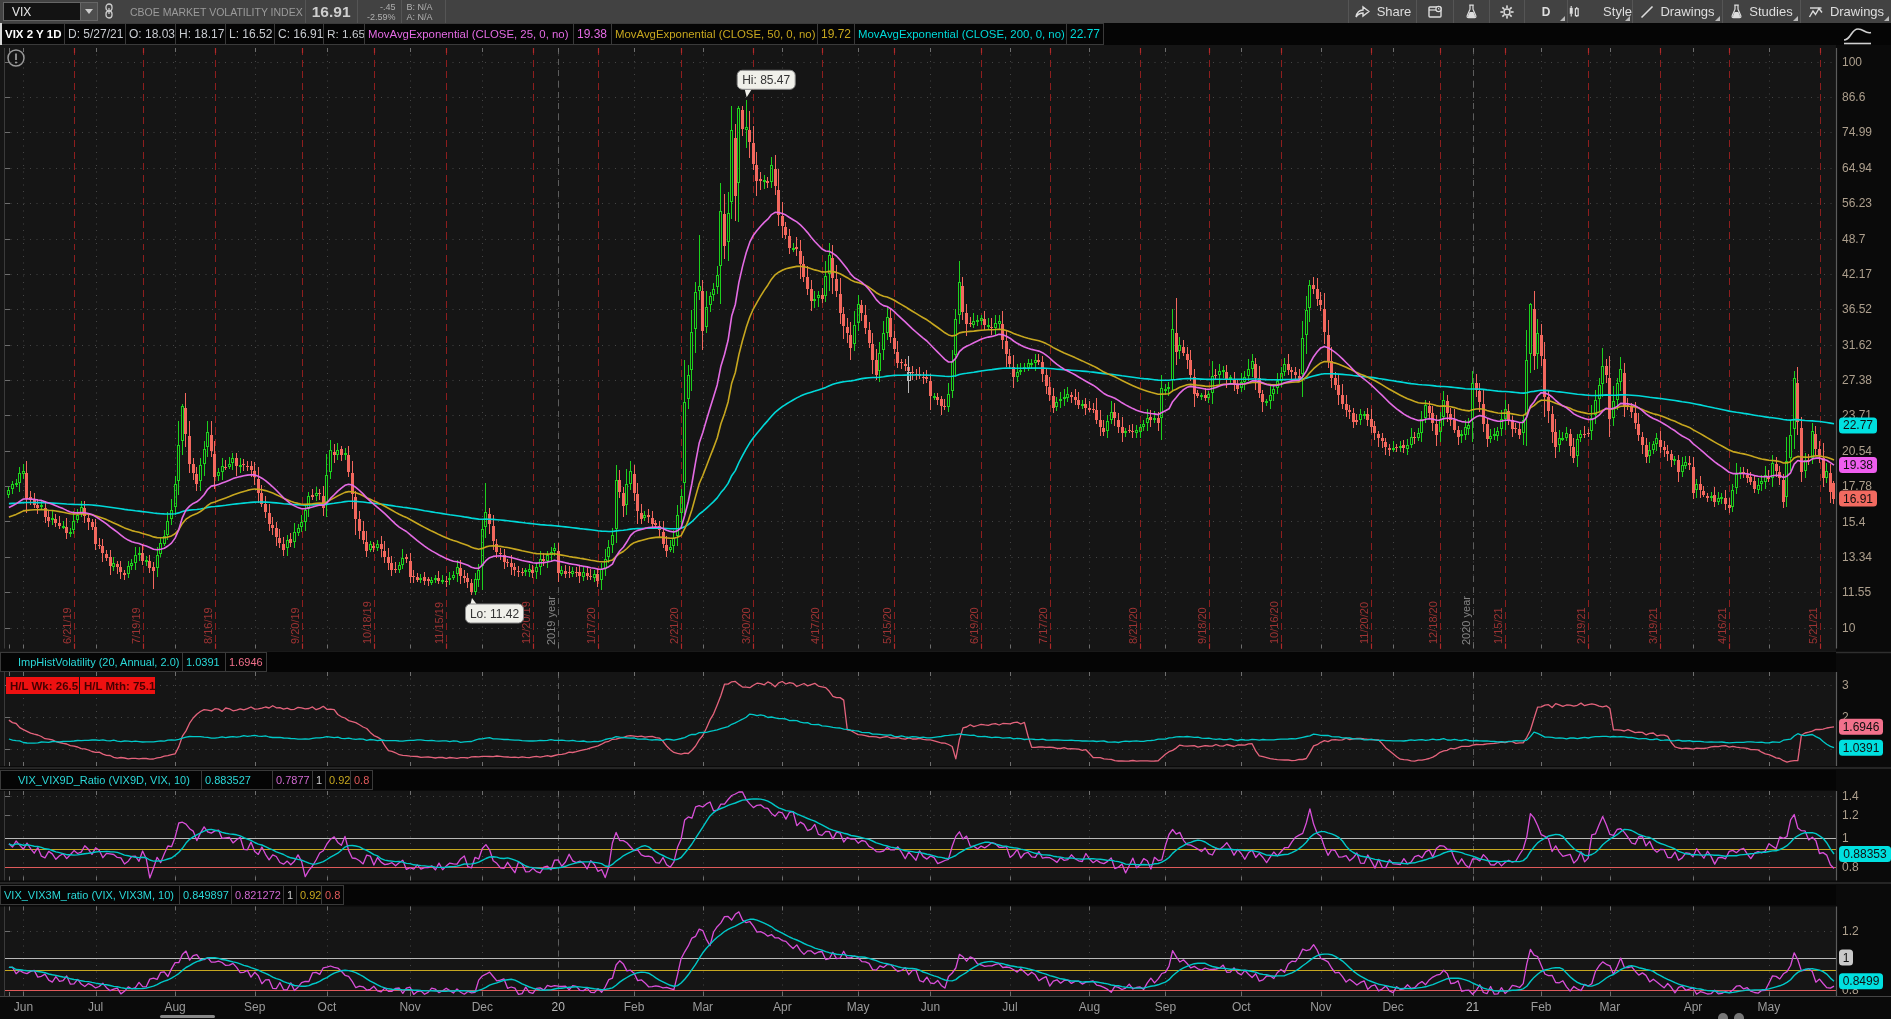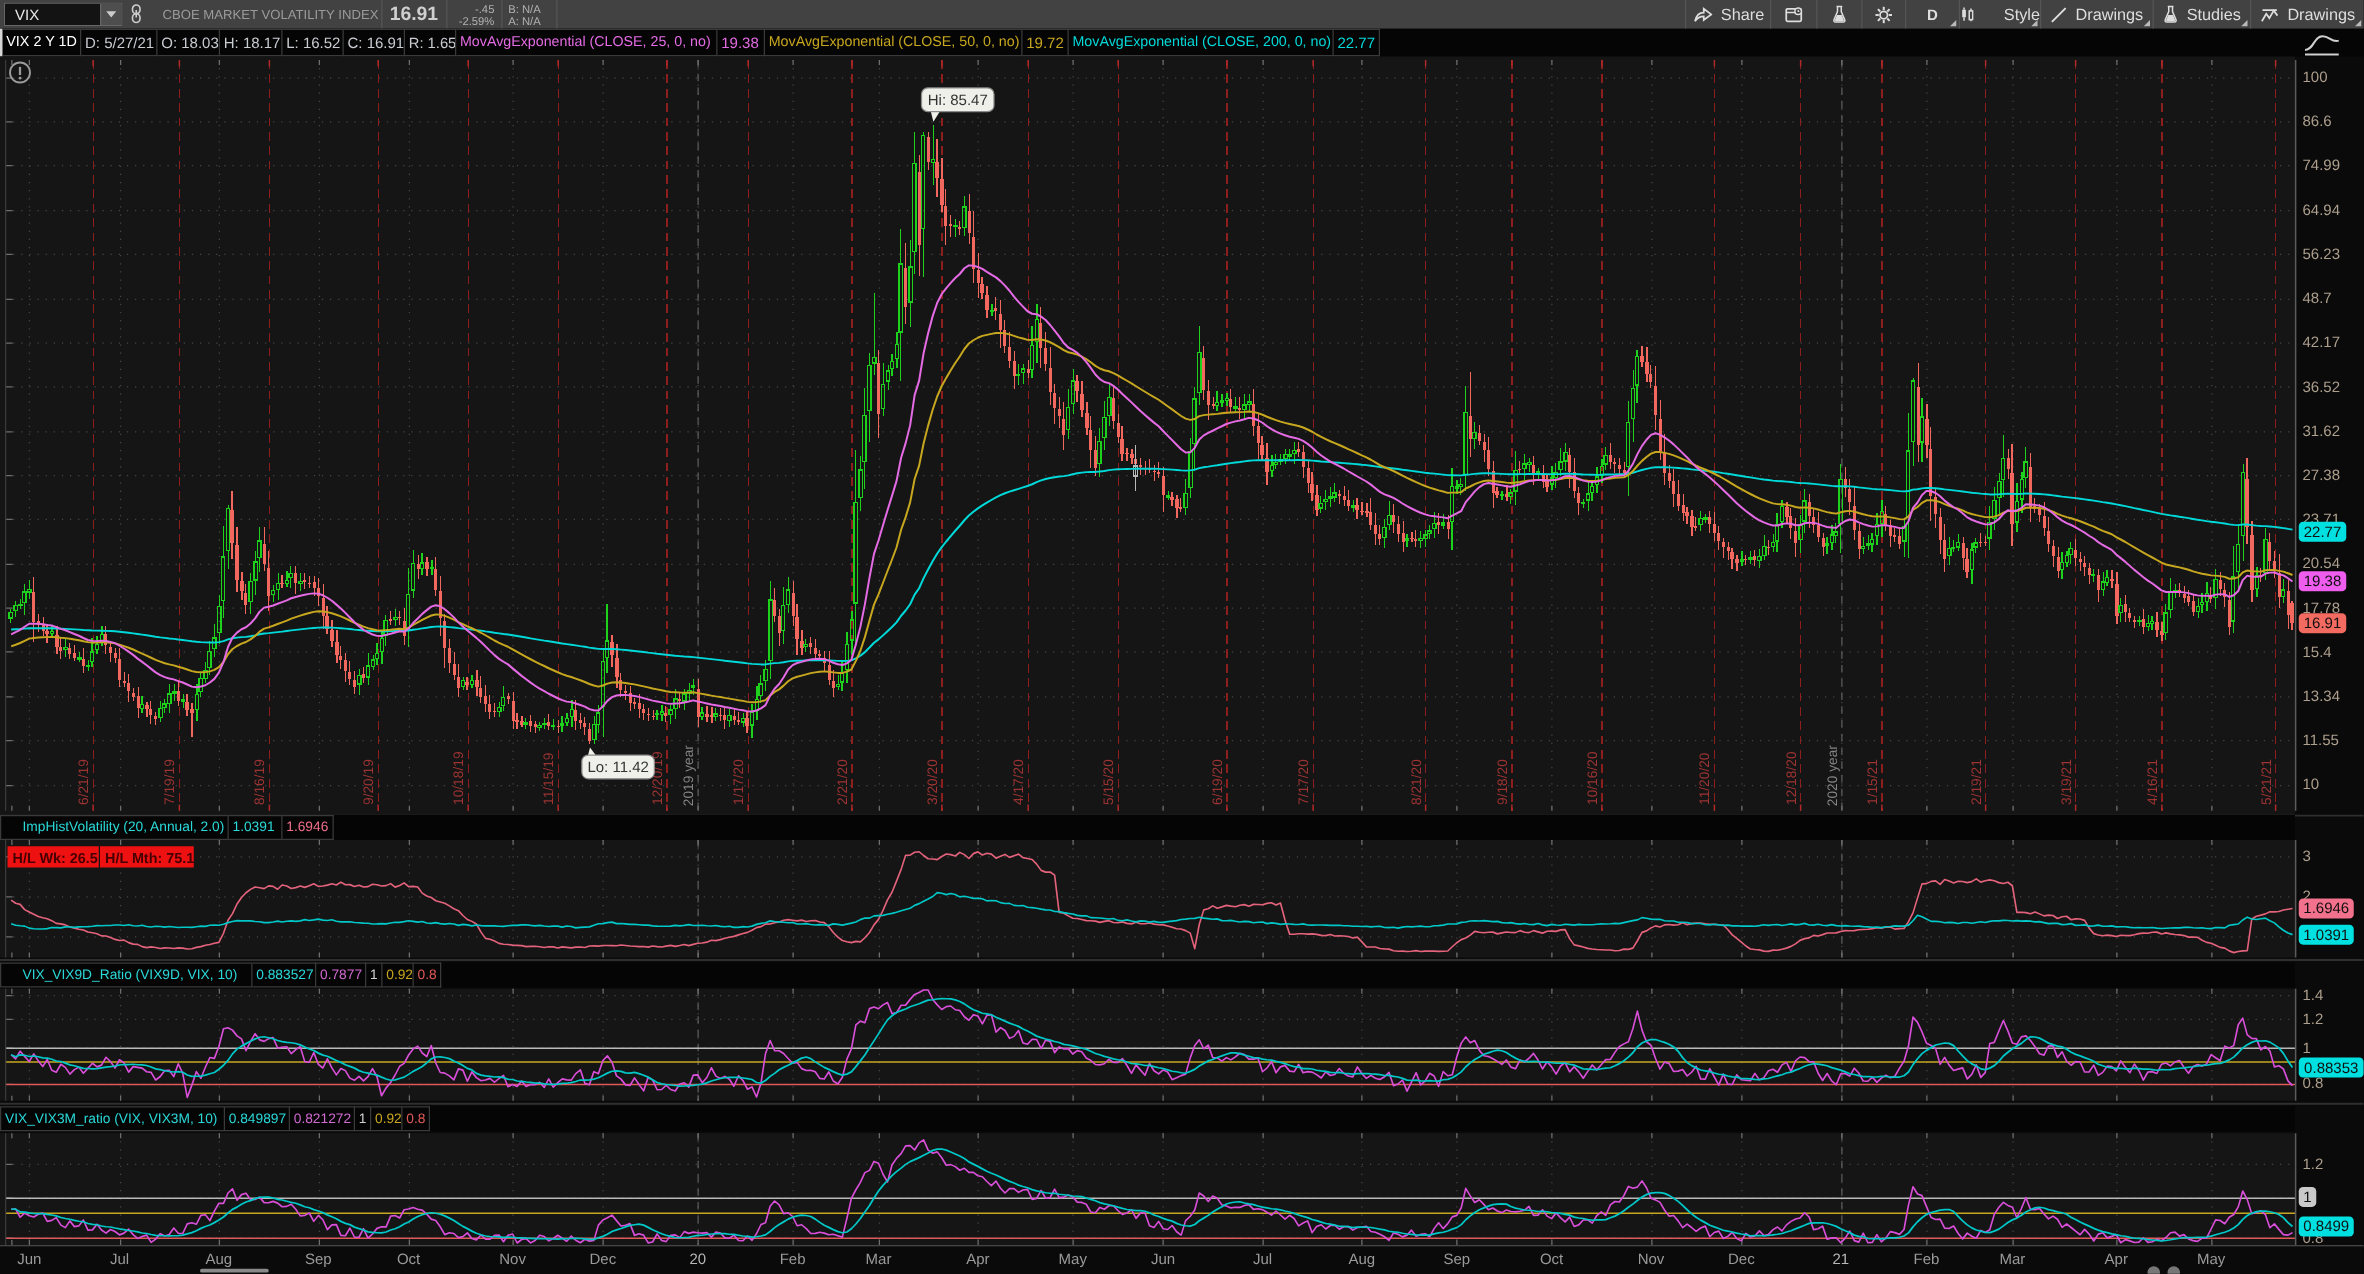--- a/index.html
+++ b/index.html
@@ -272,21 +272,21 @@
         <svg width="16" height="14" viewBox="0 0 16 14">
           <path d="M2 3 H13.5" stroke="#ddd" stroke-width="1.4"></path>
           <path d="M1.5 12 L5 6 L7.5 9.5 L11 3.5 L14 7.5" fill="none" stroke="#ddd" stroke-width="1.4"></path>
         </svg>
         <span style="margin-left:6px">Drawings</span>
         <span class="tri"></span>
       </div>
     </div>
 </div>
 <div id="datarow">
-    <div class="cell" style="color:#ffffff;font-weight:normal;width:63px;font-size:11.5px">VIX 2 Y 1D</div>
+    <div class="cell" style="color:#ffffff;font-weight:bold;width:63px;font-size:11.5px">VIX 2 Y 1D</div>
     <div class="cell" style="color:#c9ccd1;width:61px;font-size:12px">D: 5/27/21</div>
     <div class="cell" style="color:#c9ccd1;width:50px;font-size:12px">O: 18.03</div>
     <div class="cell" style="color:#c9ccd1;width:50px;font-size:12px">H: 18.17</div>
     <div class="cell" style="color:#c9ccd1;width:49px;font-size:12px">L: 16.52</div>
     <div class="cell" style="color:#c9ccd1;width:49px;font-size:12px">C: 16.91</div>
     <div class="cell" style="color:#c9ccd1;width:41px;font-size:11.8px">R: 1.65</div>
     <div class="cell" style="color:#e46be4;width:209px;font-size:11.4px">MovAvgExponential (CLOSE, 25, 0, no)</div>
     <div class="cell" style="color:#e46be4;width:38px;font-size:12px">19.38</div>
     <div class="cell" style="color:#c7a71f;width:206px;font-size:11.4px">MovAvgExponential (CLOSE, 50, 0, no)</div>
     <div class="cell" style="color:#c7a71f;width:37px;font-size:12px">19.72</div>
@@ -297,21 +297,21 @@
     <path d="M2 14 C9 14 9 3 16 3 C22 3 23 8 29 6.5" fill="none" stroke="#d0d0d0" stroke-width="1.6"></path>
     <path d="M2 17.5 H29" stroke="#d0d0d0" stroke-width="1.6"></path>
   </svg>
 <div class="phdr" style="top:652px">
     <div class="cell" style="color:#2bd8d8;width:183px;font-size:11px;padding-left:17px">ImpHistVolatility (20, Annual, 2.0)</div>
     <div class="cell" style="color:#2bd8d8;width:43px;font-size:11px;padding-left:3px">1.0391</div>
     <div class="cell" style="color:#f2718c;width:41px;font-size:11px;padding-left:3px">1.6946</div>
   </div>
 <div class="phdr" style="top:770px">
     <div class="cell" style="color:#2bd8d8;width:202px;font-size:11px;padding-left:17px">VIX_VIX9D_Ratio (VIX9D, VIX, 10)</div>
-    <div class="cell" style="color:#2bd8d8;width:51px;font-size:11px;padding-left:3px">0.883527</div>
+    <div class="cell" style="color:#2bd8d8;width:71px;font-size:11px;padding-left:3px">0.883527</div>
     <div class="cell" style="color:#d069d0;width:40px;font-size:11px;padding-left:3px">0.7877</div>
     <div class="cell" style="color:#cfcfcf;width:13px;font-size:11px;padding-left:3px">1</div>
     <div class="cell" style="color:#c7a71f;width:25px;font-size:11px;padding-left:3px">0.92</div>
     <div class="cell" style="color:#e05a5a;width:22px;font-size:11px;padding-left:3px">0.8</div>
   </div>
 <div class="phdr" style="top:885px">
     <div class="cell" style="color:#2bd8d8;width:180px;font-size:11px;padding-left:3px">VIX_VIX3M_ratio (VIX, VIX3M, 10)</div>
     <div class="cell" style="color:#2bd8d8;width:52px;font-size:11px;padding-left:3px">0.849897</div>
     <div class="cell" style="color:#d069d0;width:52px;font-size:11px;padding-left:3px">0.821272</div>
     <div class="cell" style="color:#cfcfcf;width:13px;font-size:11px;padding-left:3px">1</div>

